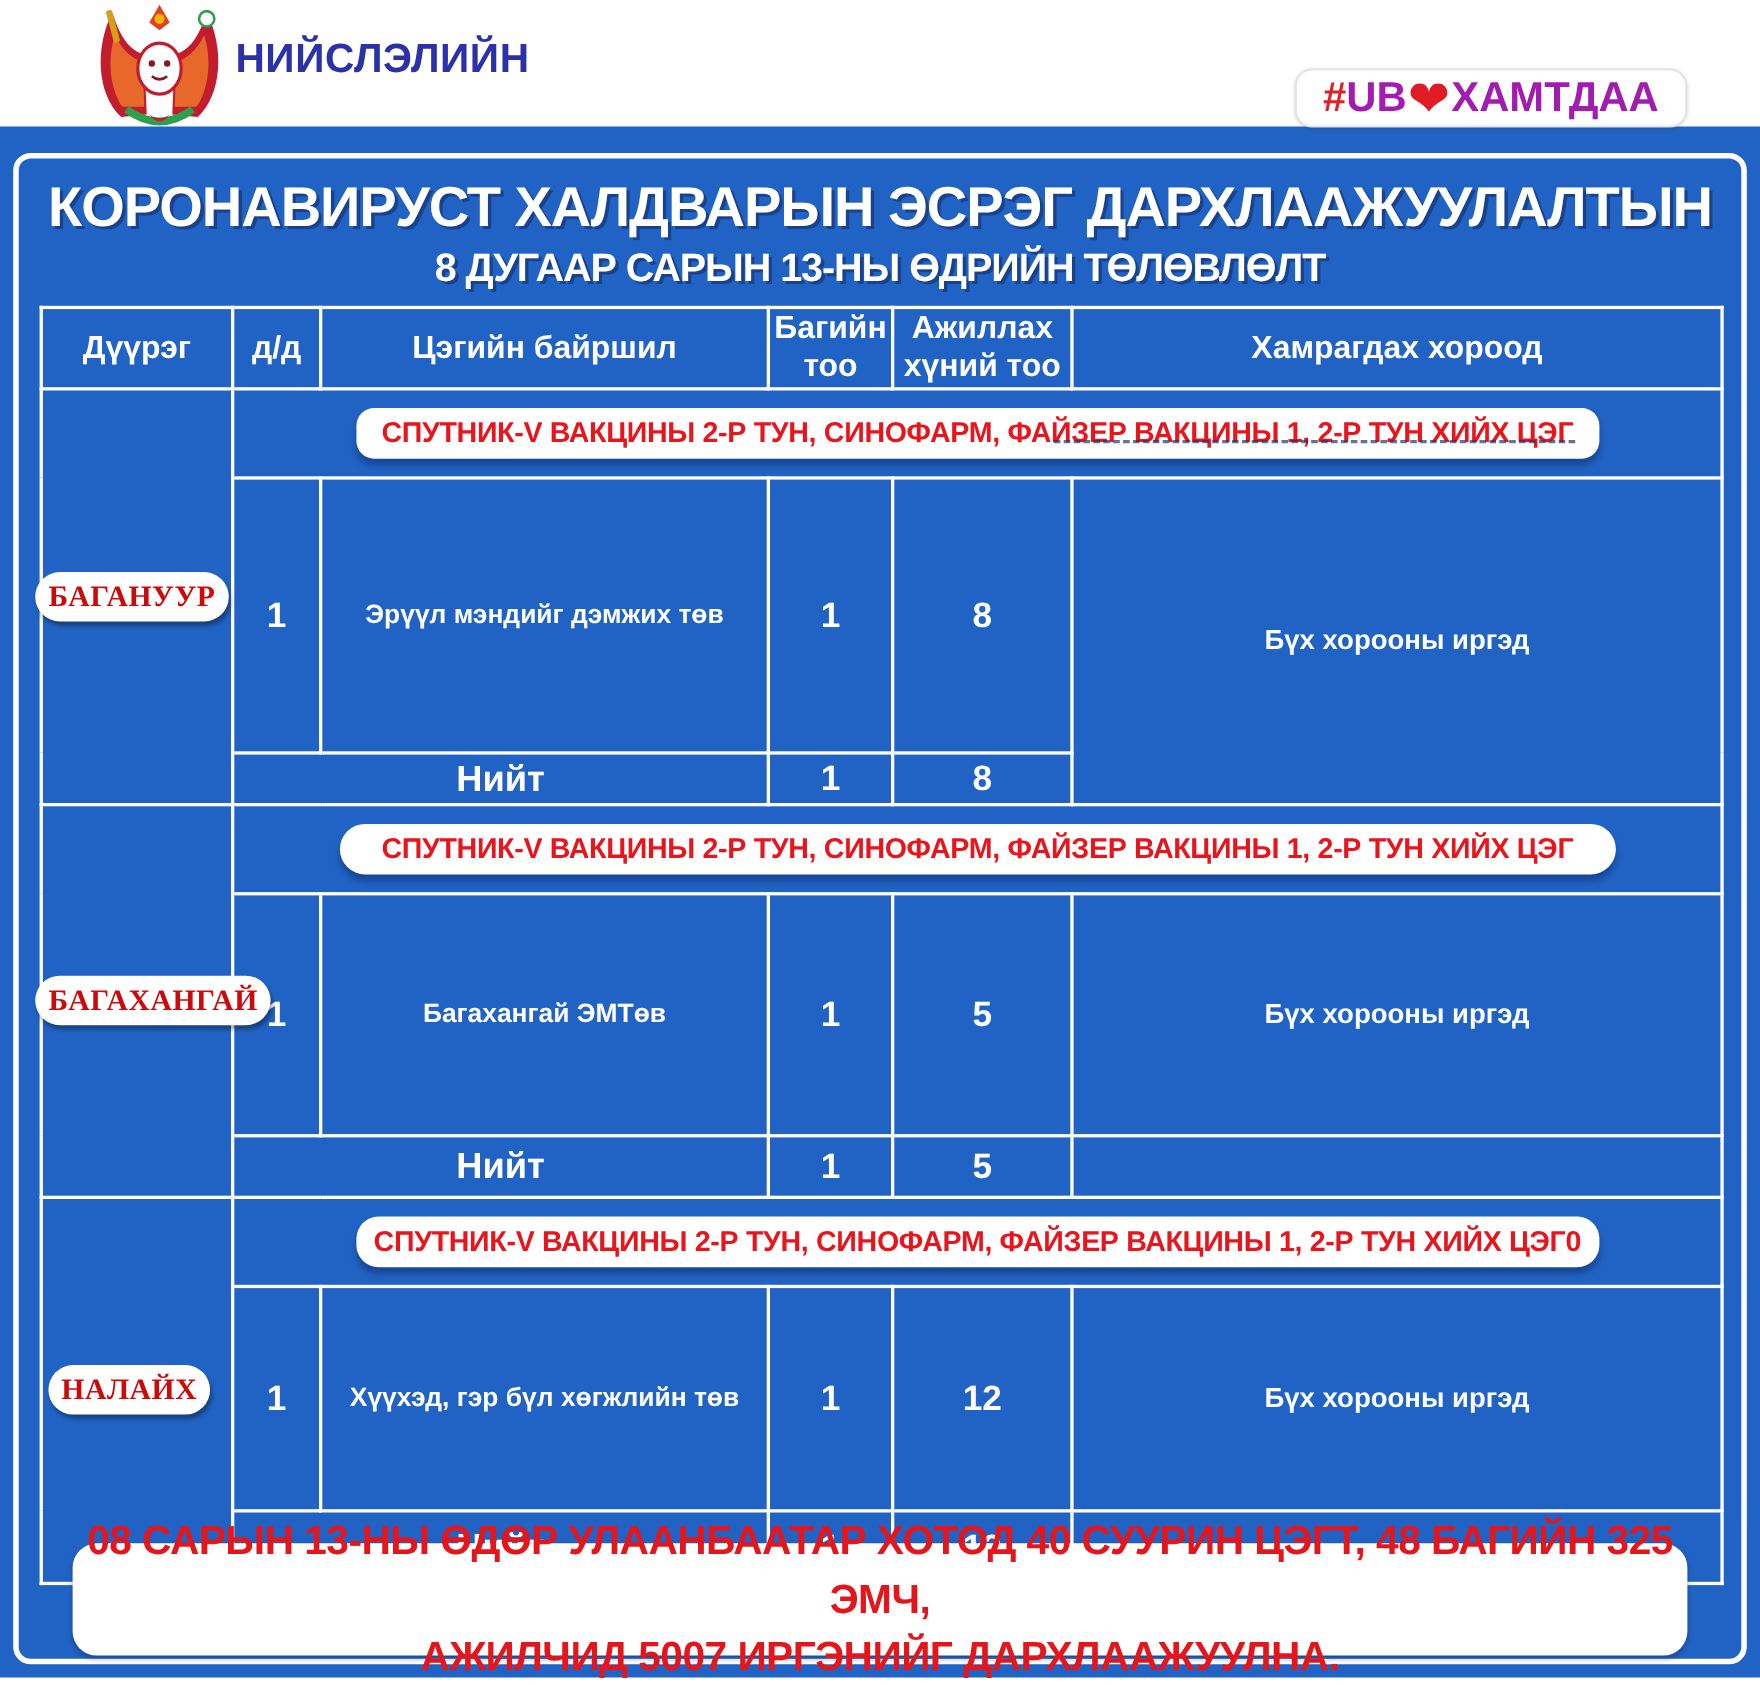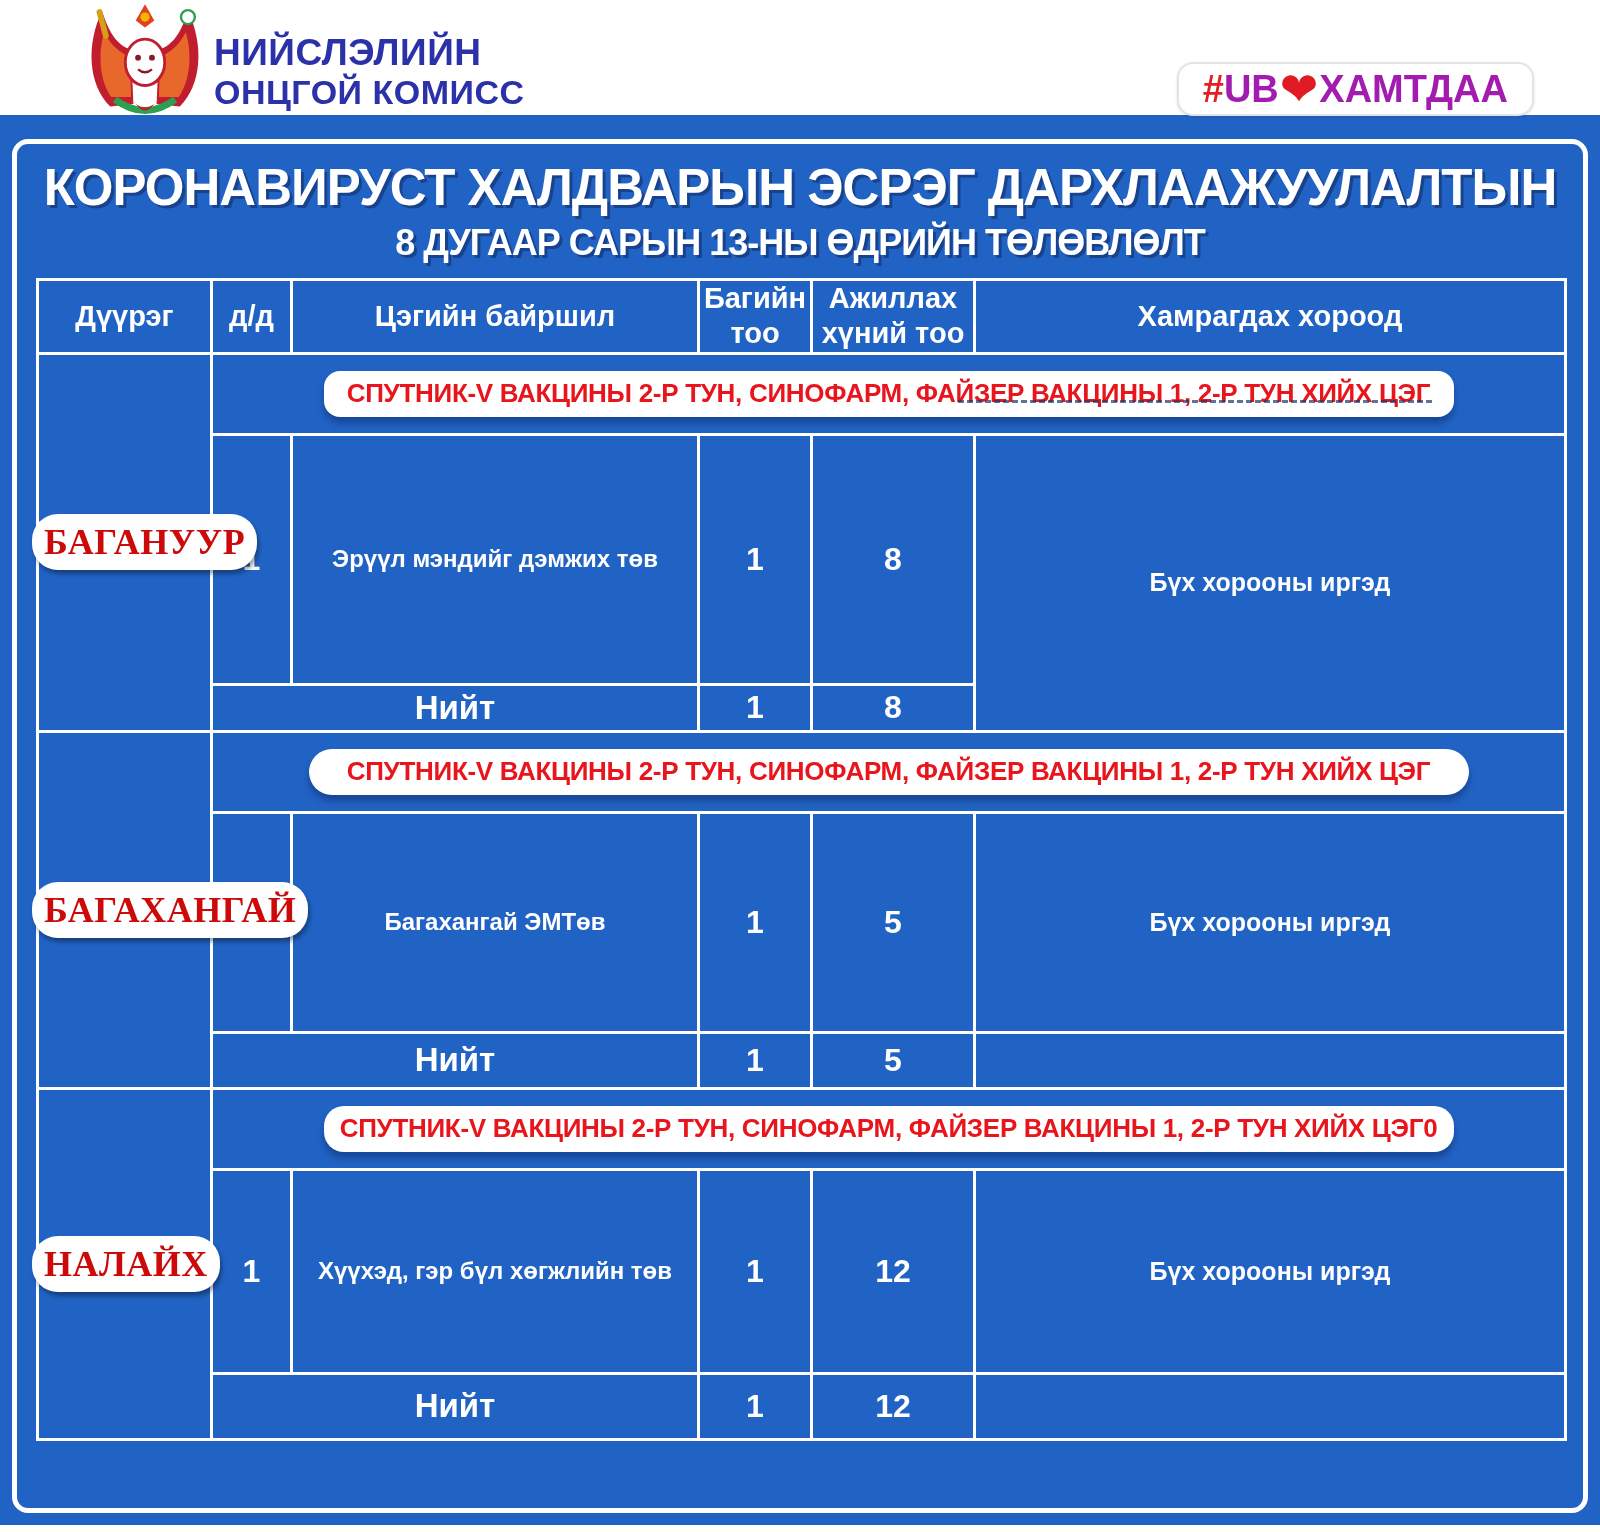--- a/index.html
+++ b/index.html
@@ -51,21 +51,21 @@
   .banner-pill{
     margin:16px auto;width:1130px;min-height:46px;background:#ffffff;border-radius:16px;
     display:flex;align-items:center;justify-content:center;
     color:#e8151c;font-size:26px;font-weight:bold;letter-spacing:-.3px;
     box-shadow:0 6px 7px rgba(10,35,95,.45);
   }
   .banner-pill.stadium{border-radius:28px;width:1160px;}
   .district-pill{
     display:inline-block;position:relative;left:-7px;background:#ffffff;border-radius:26px;
     padding:7px 12px;color:#cc0a0a;font-family:"Liberation Serif","DejaVu Serif",serif;
-    font-size:36px;font-weight:bold;white-space:nowrap;letter-spacing:.5px;
+    font-size:27px;font-weight:bold;white-space:nowrap;letter-spacing:.5px;
     box-shadow:2px 4px 4px rgba(0,0,0,.35);
   }
   .ghost-dash{
     position:absolute;left:922px;top:122px;width:474px;height:0;
     border-top:3px dashed #20396f;opacity:.7;z-index:4;pointer-events:none;
   }
   
   .footer-banner{
     position:absolute;left:66px;top:1288px;width:1468px;height:102px;background:#ffffff;
     border-radius:22px;display:flex;flex-direction:column;align-items:center;justify-content:center;
@@ -90,21 +90,20 @@
       <circle cx="50" cy="13" r="4" fill="#f2b705"></circle>
       <ellipse cx="50" cy="52" rx="17" ry="20" fill="#ffffff" stroke="#c21d2f" stroke-width="2.5"></ellipse>
       <circle cx="44" cy="48" r="2.5" fill="#8a1722"></circle>
       <circle cx="56" cy="48" r="2.5" fill="#8a1722"></circle>
       <path d="M44 58 Q50 63 56 58" stroke="#8a1722" stroke-width="2" fill="none"></path>
       <path d="M24 84 Q50 103 76 84" stroke="#2e9e4f" stroke-width="6" fill="none"></path>
       <path d="M42 88 Q50 99 58 88 Q50 94 42 88 Z" fill="#c21d2f"></path>
     </svg>
     <div class="org-name">
       <div class="l1">НИЙСЛЭЛИЙН</div>
-      <div class="l2">ОНЦГОЙ КОМИСС</div>
     </div>
     <div class="hashtag">
       <span class="red">#</span>
       <span class="blue">UB</span>
       <span class="heart">❤</span>
       <span class="blue">ХАМТДАА</span>
     </div>
   </div>
 
   <div class="panel">
@@ -198,14 +197,18 @@
         <tr style="height:66px">
           <td colspan="2" class="totlbl">Нийт</td>
           <td class="num">1</td>
           <td class="num">12</td>
           <td></td>
         </tr>
       </tbody>
         </table>
     </div>
 
+    <div class="footer-banner">
+      <div>08 САРЫН 13-НЫ ӨДӨР УЛААНБААТАР ХОТОД  40 СУУРИН ЦЭГТ, 48 БАГИЙН 325 ЭМЧ,</div>
+      <div>АЖИЛЧИД 5007 ИРГЭНИЙГ ДАРХЛААЖУУЛНА.</div>
+    </div>
   </div>
 </div>
 
 </body></html>

